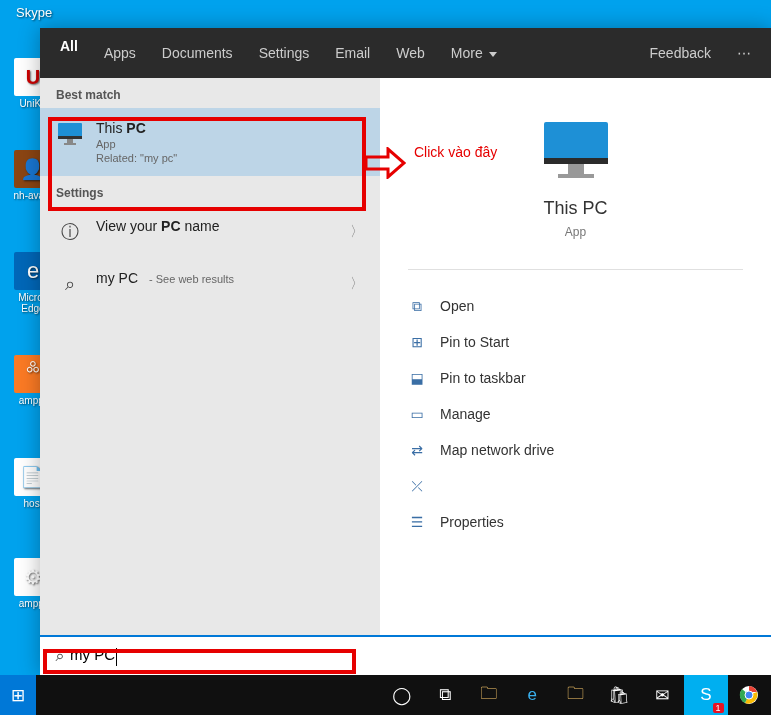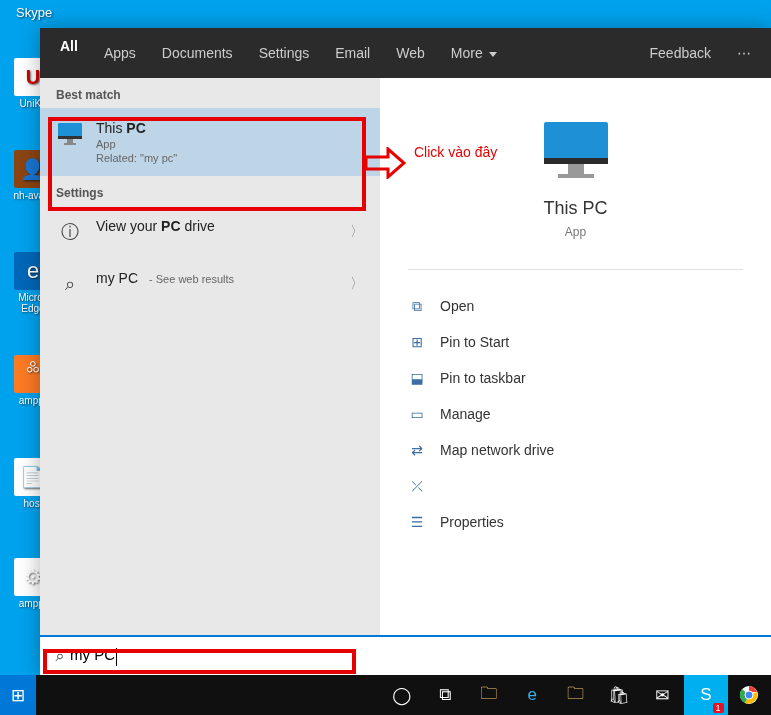--- a/index.html
+++ b/index.html
@@ -103,21 +103,21 @@
         <div class="rtext">
           <div><span>This </span><b>PC</b></div>
           <div class="sub">App</div>
           <div class="sub2">Related: "my pc"</div>
         </div>
       </div>
 
       <div class="sec-label">Settings</div>
       <div class="result">
         <div class="ricon">ⓘ</div>
-        <div class="rtext"><span>View your </span><b>PC</b><span> drive</span></div>
+        <div class="rtext"><span>View your </span><b>PC</b><span> name</span></div>
         <div class="chev">〉</div>
       </div>
 
       <div class="result">
         <div class="ricon">⌕</div>
         <div class="rtext"><span>my PC</span><span class="sub" style="display:inline;margin-left:8px;"> - See web results</span></div>
         <div class="chev">〉</div>
       </div>
     </div>
 

